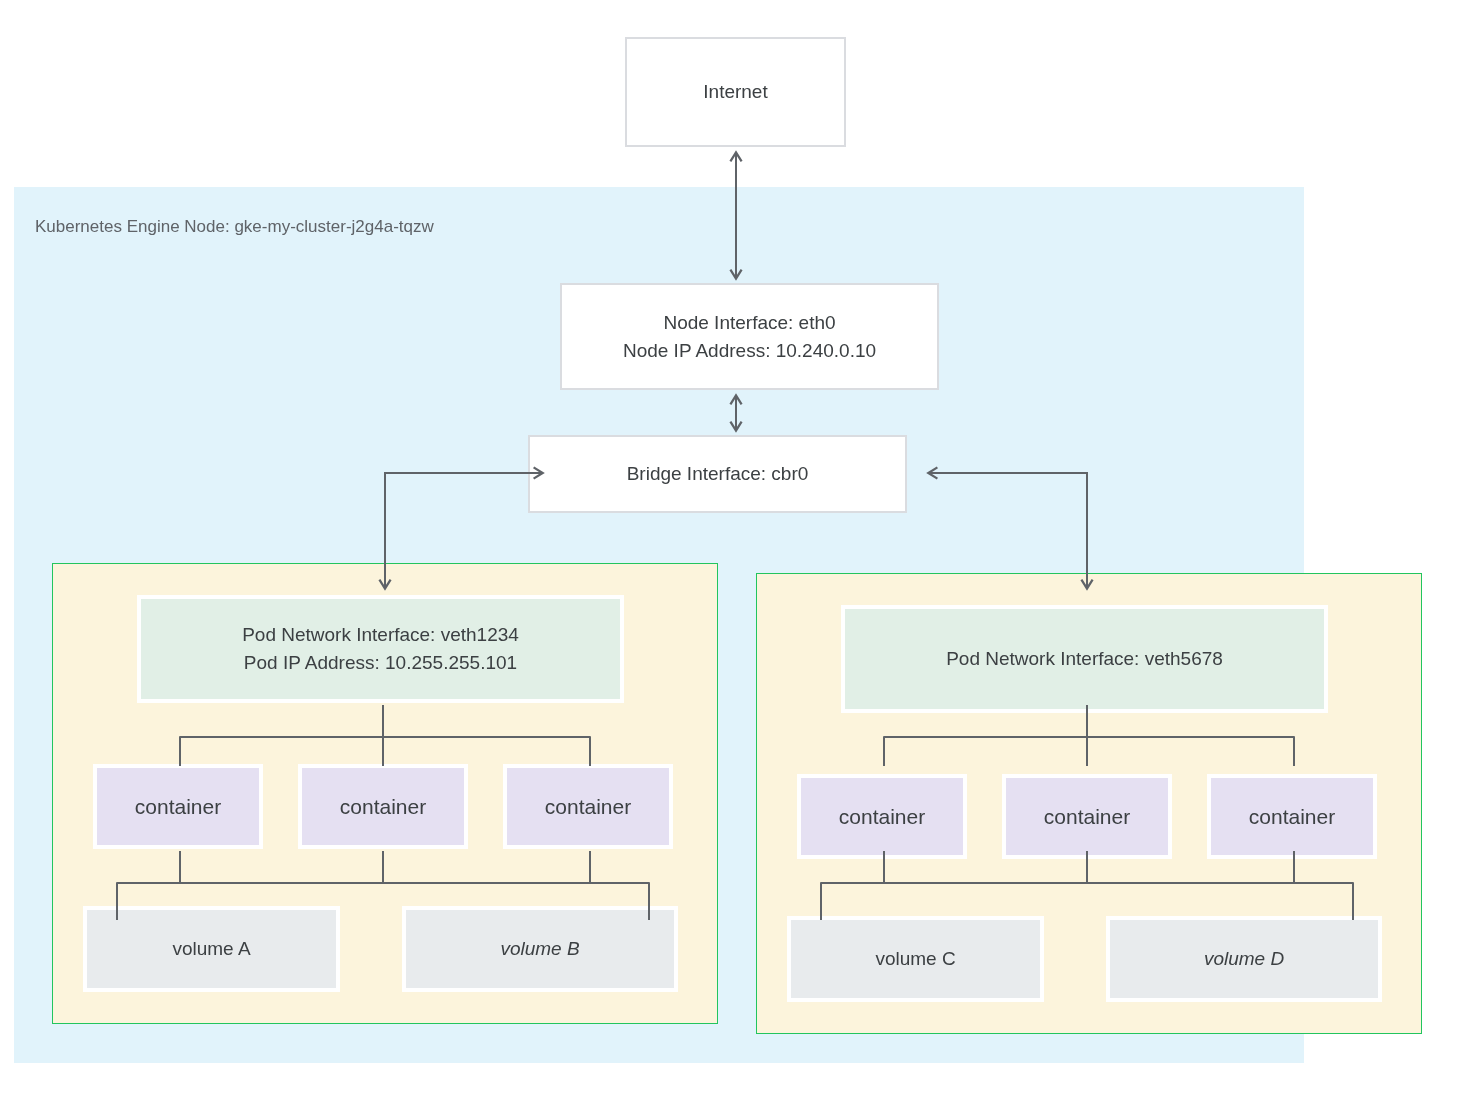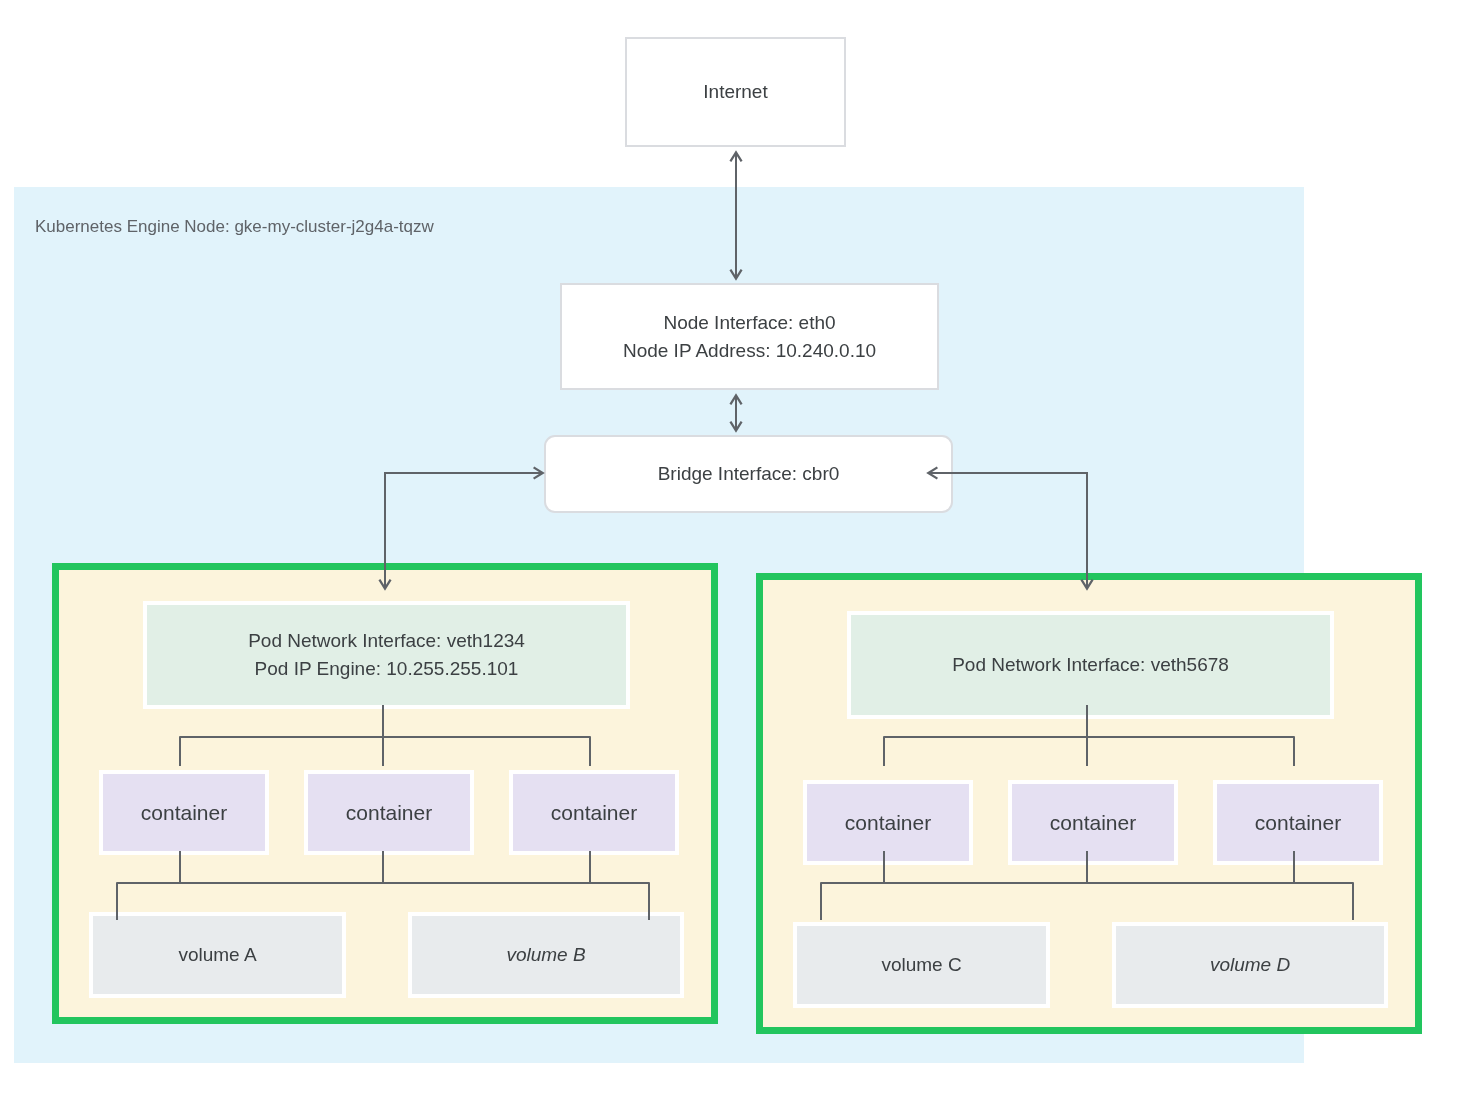--- a/index.html
+++ b/index.html
@@ -34,41 +34,41 @@
     font-size: 19px;
     line-height: 28px;
     color: var(--text);
   }
   .white-box {
     background: #ffffff;
     border: 2px solid var(--box-border);
   }
   .internet-box { left: 625px; top: 37px; width: 221px; height: 110px; }
   .node-if-box  { left: 560px; top: 283px; width: 379px; height: 107px; }
-  .bridge-box   { left: 544px; top: 435px; width: 409px; height: 78px; border-radius: 11px; }
+  .bridge-box   { left: 528px; top: 435px; width: 379px; height: 78px; }
 
   .node-region {
     position: absolute;
     left: 14px; top: 187px;
     width: 1290px; height: 876px;
     background: var(--node-bg);
   }
   .node-region-label {
     position: absolute;
     left: 21px; top: 30px;
     font-size: 17px;
     color: var(--label-text);
   }
 
   .pod {
     position: absolute;
     top: 563px;
     width: 666px; height: 461px;
     background: var(--pod-bg);
-    border: 7px solid #22c55e;
+    border: 1px solid #22c55e;
   }
   .pod-left  { left: 52px; }
   .pod-right { left: 756px; margin-top: 10px; }
 
   .pod-if-box {
     left: 84px; top: 31px; width: 487px; height: 108px;
     background: var(--interface-bg);
     border: 4px solid #ffffff;
   }
   .container-box {
@@ -118,21 +118,21 @@
     <span>Node IP Address: 10.240.0.10</span>
   </div>
 
   <div class="box white-box bridge-box">
     <span>Bridge Interface: cbr0</span>
   </div>
 
   <div class="pod pod-left">
     <div class="box pod-if-box">
       <span>Pod Network Interface: veth1234</span>
-      <span>Pod IP Engine: 10.255.255.101</span>
+      <span>Pod IP Address: 10.255.255.101</span>
     </div>
     <div class="box container-box c1">
       <span>container</span>
     </div>
     <div class="box container-box c2">
       <span>container</span>
     </div>
     <div class="box container-box c3">
       <span>container</span>
     </div>

